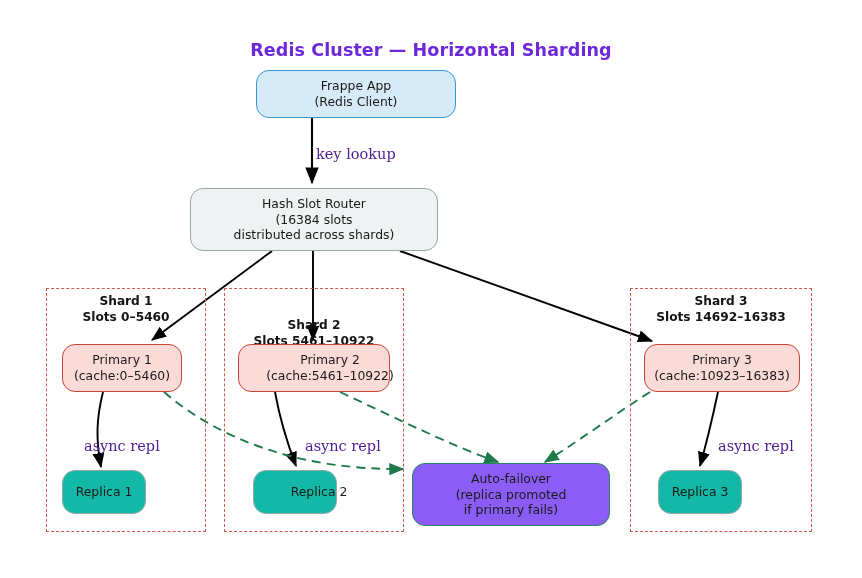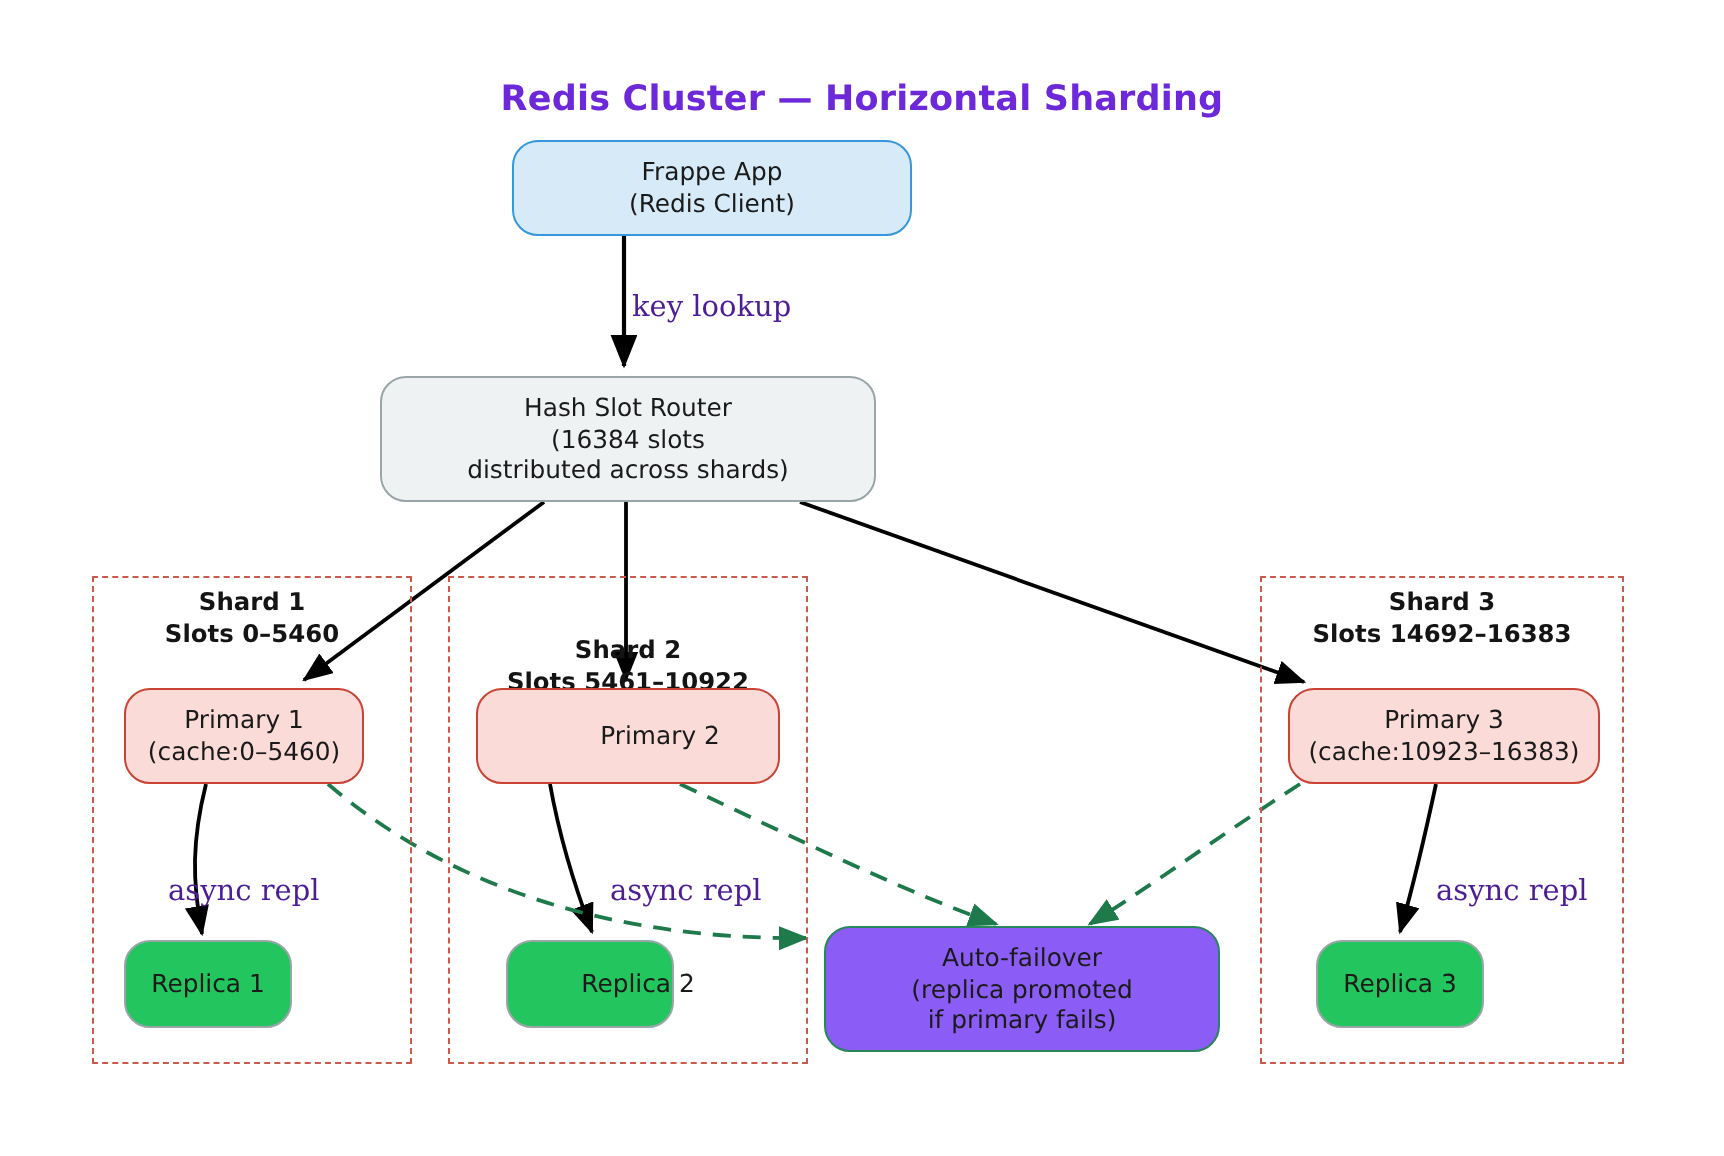--- a/index.html
+++ b/index.html
@@ -64,21 +64,21 @@
     border-radius: 13px;
     font-size: 12.4px;
   }
   .node-primary {
     background: #fadbd8;
     border: 1.9px solid #cb4335;
     border-radius: 13px;
     font-size: 12.4px;
   }
   .node-replica {
-    background: #22c55e;
+    background: #14b8a6;
     border: 1.3px solid #9aa5a8;
     border-radius: 13px;
     font-size: 12.4px;
   }
   .node-failover {
     background: #8b5cf6;
     border: 1.9px solid #27865a;
     border-radius: 13px;
     font-size: 12.4px;
   }
@@ -180,20 +180,21 @@
     <span class="node-line">distributed across shards)</span>
   </div>
 
   <div class="node node-primary" style="left:62px; top:344px; width:120px; height:48px;">
     <span class="node-line">Primary 1</span>
     <span class="node-line">(cache:0–5460)</span>
   </div>
 
   <div class="node node-primary" style="left:238px; top:344px; width:152px; height:48px;padding-left:32px;">
     <span class="node-line">Primary 2</span>
+    <span class="node-line">(cache:5461–10922)</span>
   </div>
 
   <div class="node node-primary" style="left:644px; top:344px; width:156px; height:48px;">
     <span class="node-line">Primary 3</span>
     <span class="node-line">(cache:10923–16383)</span>
   </div>
 
   <div class="node node-replica" style="left:62px; top:470px; width:84px; height:44px;">
     <span class="node-line">Replica 1</span>
   </div>

